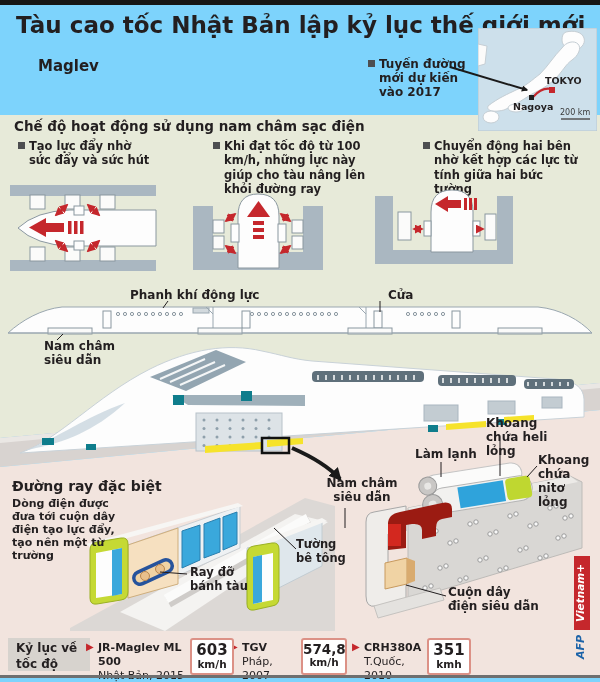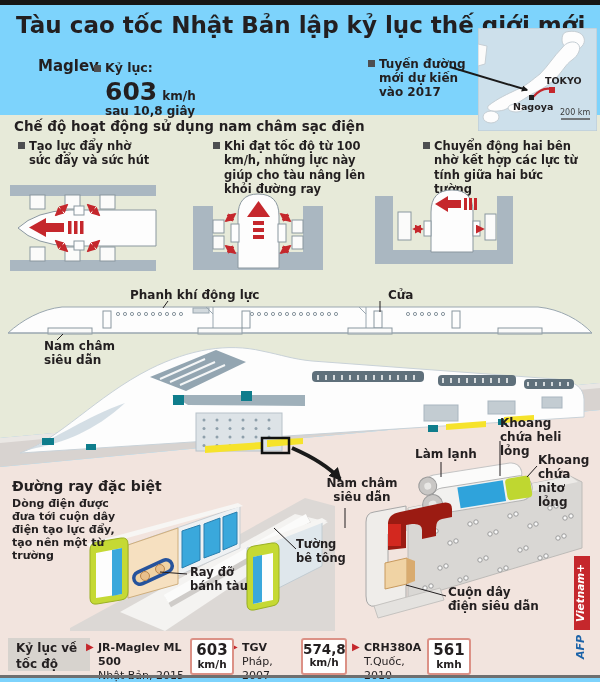--- a/index.html
+++ b/index.html
@@ -45,25 +45,20 @@
   </svg>
 
   <div class="abs bgGreen"></div>
   <div class="abs bgPink"></div>
   <div class="abs" id="topbar"></div>
 
   <div class="abs" id="title">Tàu cao tốc Nhật Bản lập kỷ lục thế giới mới</div>
 
   <div class="abs b" style="left:38px;top:57px;font-size:15px;z-index:3;">Maglev</div>
 
-  <div class="abs" style="left:94px;top:57px;z-index:3;">
-    <span class="bullet"></span><span class="statLabel">Kỷ lục:</span>
-    <div style="margin:3px 0 0 11px;"><span class="bigNum">603</span> <span class="unit">km/h</span></div>
-    <div class="unit" style="margin-left:11px;">sau 10,8 giây</div>
-  </div>
 
 
   <div class="abs" style="left:368px;top:57px;z-index:3;width:108px;">
     <span class="bullet" style="float:left;margin-top:3px;"></span>
     <div class="statLabel" style="margin-left:11px;font-size:12px;">Tuyến đường mới dự kiến vào 2017</div>
   </div>
 
   <svg class="abs" style="left:478px;top:28px;z-index:3;" width="119" height="103" viewBox="0 0 119 103">
     <rect x="0" y="0" width="119" height="103" fill="#cde0eb" stroke="#b9c6ce"></rect>
     <polygon points="0,16 9,18 7,36 0,38" fill="#fbfbfa" stroke="#c5ced4"></polygon>
@@ -435,21 +430,21 @@
   <div class="lbl" style="left:388px;top:288px;font-size:12px;">Cửa</div>
   <div class="lbl" style="left:44px;top:339px;width:72px;font-size:12px;">Nam châm siêu dẫn</div>
 
   <div class="lbl" style="left:12px;top:478px;font-size:14px;">Đường ray đặc biệt</div>
   <div class="lbl" style="left:12px;top:498px;width:120px;font-size:11px;font-weight:bold;">Dòng điện được đưa tới cuộn dây điện tạo lực đẩy, tạo nên một từ trường</div>
   <div class="lbl" style="left:190px;top:566px;width:66px;font-size:11.5px;">Ray đỡ bánh tàu</div>
   <div class="lbl" style="left:296px;top:538px;width:52px;font-size:11.5px;">Tường bê tông</div>
 
   <div class="lbl" style="left:322px;top:476px;width:80px;text-align:center;font-size:12px;">Nam châm siêu dẫn</div>
   <div class="lbl" style="left:415px;top:447px;font-size:12px;text-align:center;">Làm lạnh</div>
-  <div class="lbl" style="left:500px;top:416px;width:76px;font-size:12px;">Khoang chứa heli lỏng</div>
+  <div class="lbl" style="left:486px;top:416px;width:76px;font-size:12px;">Khoang chứa heli lỏng</div>
   <div class="lbl" style="left:538px;top:453px;width:58px;font-size:12px;">Khoang chứa nitơ lỏng</div>
   <div class="lbl" style="left:448px;top:585px;width:92px;font-size:12px;">Cuộn dây điện siêu dẫn</div>
 
   <div class="abs" id="recordsBar">
     <div class="abs" style="left:8px;top:4px;width:82px;height:33px;background:#d7d3ce;">
       <div class="b" style="font-size:12px;line-height:1.3;padding:3px 0 0 8px;width:62px;">Kỷ lục về tốc độ</div>
     </div>
 
     <span class="recMark" style="left:86px;">▶</span>
     <div class="recName" style="left:98px;width:92px;">
@@ -470,21 +465,21 @@
       <div class="recVal" style="font-size:13.5px;">574,8</div>
       <div class="recUnit">km/h</div>
     </div>
 
     <span class="recMark" style="left:352px;">▶</span>
     <div class="recName" style="left:364px;width:66px;">
       <div class="b">CRH380A</div>
       <div>T.Quốc, 2010</div>
     </div>
     <div class="recBox" style="left:427px;">
-      <div class="recVal">561</div>
+      <div class="recVal">351</div>
       <div class="recUnit">kmh</div>
     </div>
   </div>
 
   <div class="abs" style="left:574px;top:556px;width:16px;height:74px;background:#c5272c;z-index:6;">
     <span class="vtext" style="color:#fff;font-size:10.5px;display:block;height:74px;text-align:center;">Vietnam+</span>
   </div>
   <div class="abs" style="left:574px;top:633px;width:16px;height:28px;z-index:6;">
     <span class="vtext" style="color:#1c63a8;font-size:11px;display:block;height:28px;text-align:center;">AFP</span>
   </div>

